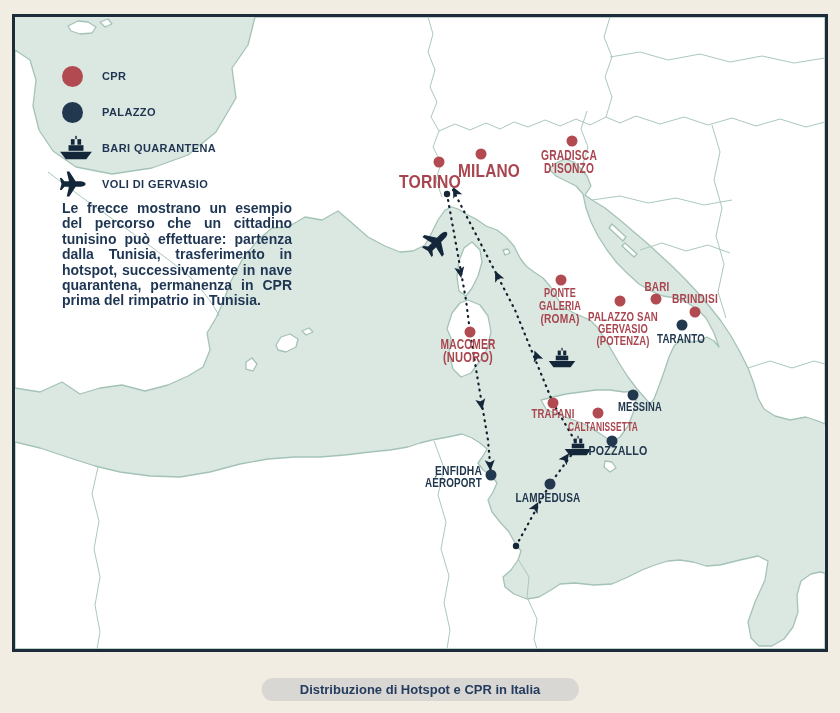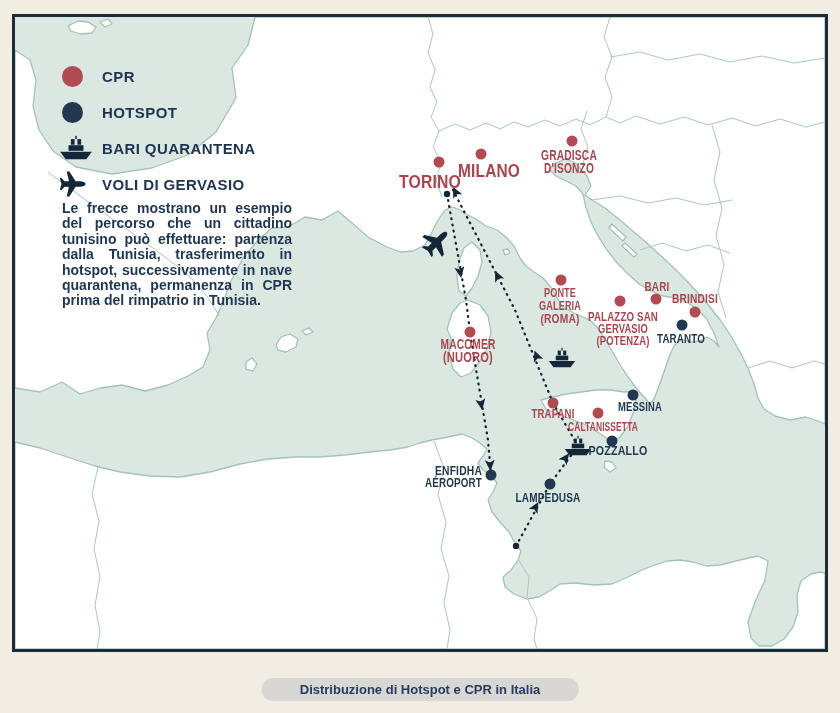--- a/index.html
+++ b/index.html
@@ -26,21 +26,21 @@
   .lbl-cpr{fill:#a8454e;}
   .lbl-hotspot{fill:#21374e;}
 
   
   .legend{position:absolute;left:58px;top:64px;}
   .legend-row{display:flex;align-items:center;margin-bottom:12px;height:24px;}
   .legend-icon{width:36px;display:flex;justify-content:flex-start;align-items:center;margin-right:8px;}
   .ldot{width:21px;height:21px;border-radius:50%;margin-left:4px;}
   .ldot-red{background:#b24b51;}
   .ldot-navy{background:#22384f;}
-  .legend-label{font-weight:700;font-size:15px;color:#1d3350;letter-spacing:0.4px;}
+  .legend-label{font-weight:700;font-size:11px;color:#1d3350;letter-spacing:0.4px;}
 
   
   .description{
     position:absolute;left:62px;top:201px;width:230px;
     font-weight:700;font-size:14px;line-height:1.1;
     color:#1e3553;text-align:justify;
   }
 
   
   .caption{
@@ -169,21 +169,21 @@
   <div class="legend-row">
     <span class="legend-icon">
         <span class="ldot ldot-red"></span>
       </span>
     <span class="legend-label">CPR</span>
   </div>
   <div class="legend-row">
     <span class="legend-icon">
         <span class="ldot ldot-navy"></span>
       </span>
-    <span class="legend-label">HOTSPOT</span>
+    <span class="legend-label">PALAZZO</span>
   </div>
   <div class="legend-row">
     <span class="legend-icon">
       <svg width="36" height="28" viewBox="-19 -15 38 30">
           <use href="#ship-shape"></use>
         </svg>
     </span>
     <span class="legend-label">BARI QUARANTENA</span>
   </div>
   <div class="legend-row">

